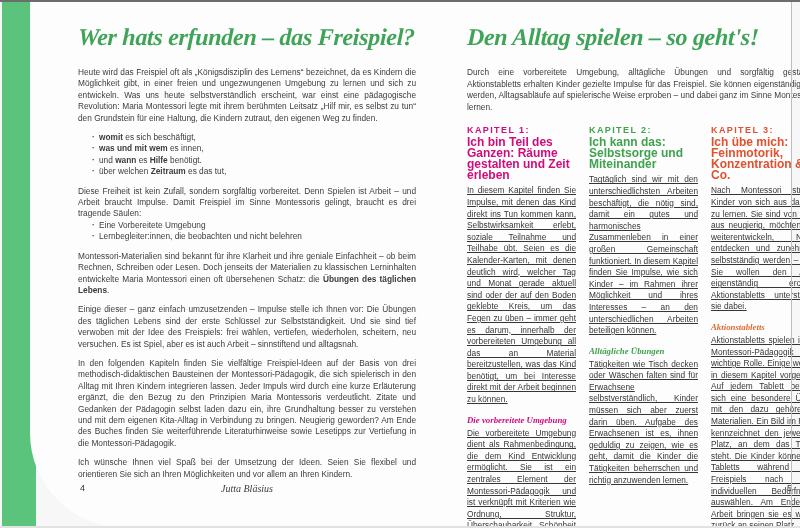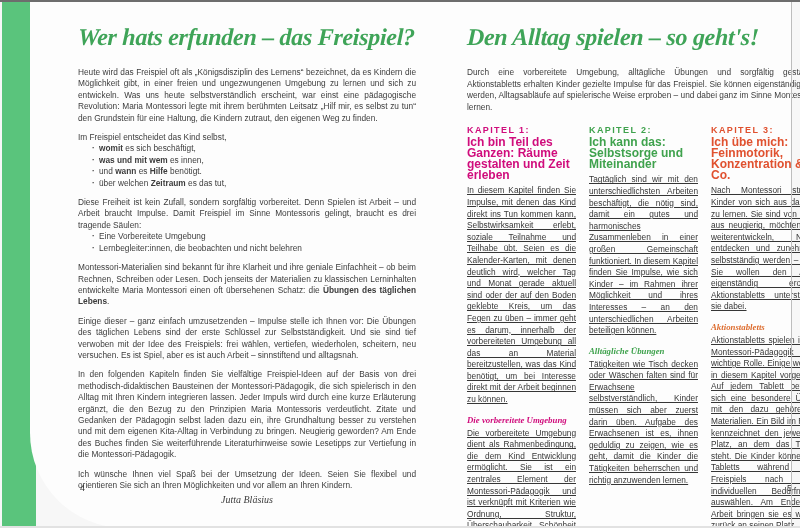--- a/index.html
+++ b/index.html
@@ -48,21 +48,20 @@
 
 <div class="scan">
   <div class="green-band"></div>
   <div class="page">
 
     <div class="left-content">
       <h1 class="page-title">Wer hats erfunden – das Freispiel?</h1>
 
       <p class="body-p">Heute wird das Freispiel oft als „Königsdisziplin des Lernens“ bezeichnet, da es Kindern die Möglichkeit gibt, in einer freien und ungezwungenen Umgebung zu lernen und sich zu entwickeln. Was uns heute selbstverständlich erscheint, war einst eine pädagogische Revolution: Maria Montessori legte mit ihrem berühmten Leitsatz „Hilf mir, es selbst zu tun“ den Grundstein für eine Haltung, die Kindern zutraut, den eigenen Weg zu finden.</p>
 
-      <p class="body-p tight">Im Freispiel entscheidet das Kind selbst,</p>
       <ul class="dotlist">
         <li><b>womit</b><span> es sich beschäftigt,</span></li>
         <li><b>was und mit wem</b><span> es innen,</span></li>
         <li><span>und </span><b>wann</b><span> es </span><b>Hilfe</b><span> benötigt.</span></li>
         <li><span>über welchen </span><b>Zeitraum</b><span> es das tut,</span></li>
       </ul>
 
       <p class="body-p tight">Diese Freiheit ist kein Zufall, sondern sorgfältig vorbereitet. Denn Spielen ist Arbeit – und Arbeit braucht Impulse. Damit Freispiel im Sinne Montessoris gelingt, braucht es drei tragende Säulen:</p>
       <ul class="dotlist">
         <li>Eine Vorbereitete Umgebung</li>

